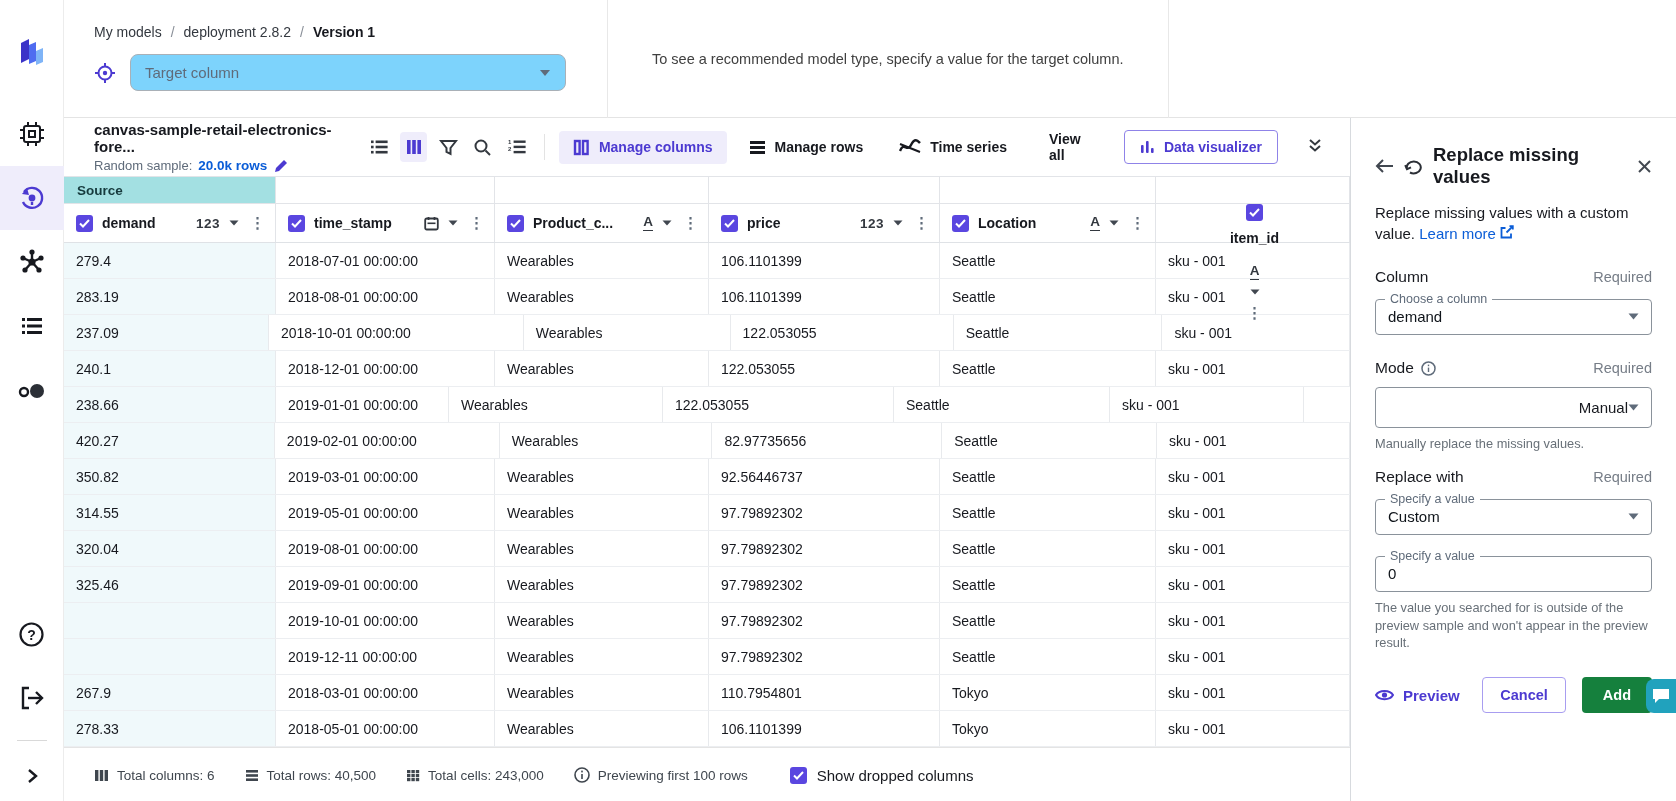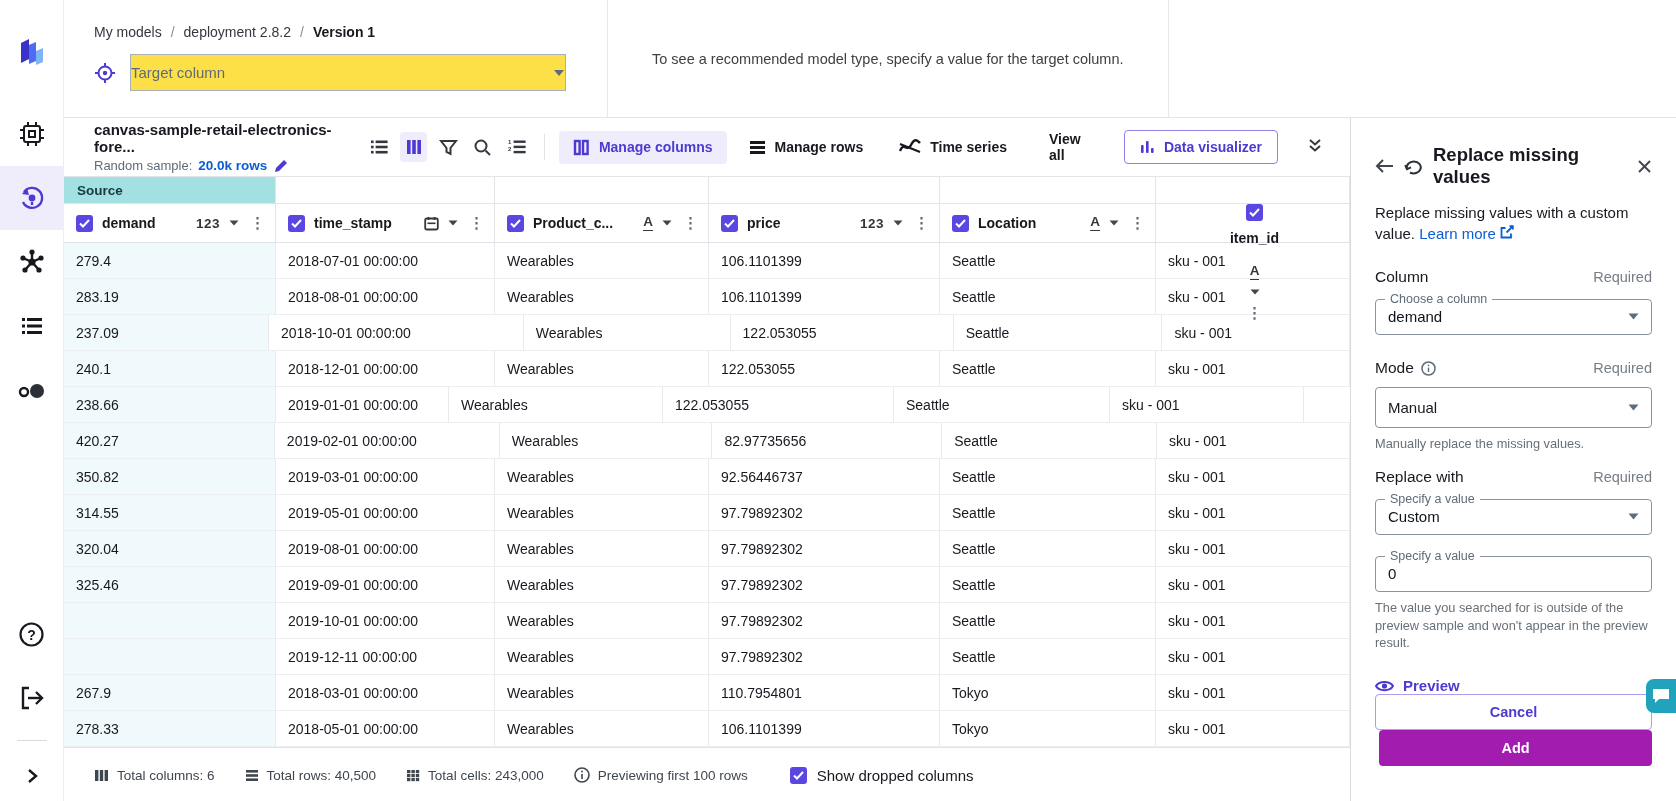--- a/index.html
+++ b/index.html
@@ -18,22 +18,22 @@
 
   
   .main { flex:1; display:flex; flex-direction:column; height:100%; min-width:0; }
   .topbar { height:118px; border-bottom:1px solid #e4e4e4; display:flex; flex:0 0 118px; }
   .topbar-left { width:543px; padding:24px 0 0 30px; }
   .breadcrumb { font-size:14px; color:#33383f; display:flex; gap:9px; align-items:center; }
   .breadcrumb .crumb { cursor:pointer; }
   .breadcrumb .sep { color:#8a8f98; }
   .breadcrumb .current { font-weight:700; color:#17191f; }
   .target-row { margin-top:14px; display:flex; align-items:center; gap:14px; }
-  .target-select { width:436px; height:37px; border:1px solid #a9b0b7; border-radius:0;
-    display:flex; align-items:center; padding:0 0; color:#5f6b7a; font-size:15px; background:#fde047; cursor:pointer; }
+  .target-select { width:436px; height:37px; border:1px solid #a9b0b7; border-radius:8px;
+    display:flex; align-items:center; padding:0 14px; color:#5f6b7a; font-size:15px; background:#7dd3fc; cursor:pointer; }
   .target-select .grow { flex:1; }
   .topbar-div { width:1px; background:#e8e8e8; height:118px; }
   .topbar-info { width:560px; display:flex; align-items:center; padding:0 10px 0 44px; }
   .topbar-info span { font-size:14.5px; color:#404040; }
   .topbar-actions { flex:1; display:flex; align-items:center; gap:22px; padding-left:30px; }
   .btn-split { display:flex; height:38px; border-radius:4px; overflow:hidden; cursor:pointer; }
   .btn-split .btn-main { background:#e7e7e7; color:#8f9296; font-weight:700; font-size:14px;
     width:188px; display:flex; align-items:center; justify-content:center; }
   .btn-split .btn-caret { background:#e7e7e7; border-left:1px solid #cfcfcf; width:29px;
     display:flex; align-items:center; justify-content:center; }
@@ -102,31 +102,31 @@
   .panel-desc { margin-top:14px; font-size:15px; line-height:1.4; color:#17191f; }
   .panel-desc .learn-more { color:#0b5dd7; cursor:pointer; }
   .sec-row { display:flex; align-items:center; margin-top:24px; }
   .sec-label { font-size:15.5px; color:#17191f; display:flex; align-items:center; gap:7px; }
   .sec-req { margin-left:auto; font-size:14.5px; color:#767d87; }
   .fieldbox { margin-top:6px; border:1px solid #8a929b; border-radius:4px; padding:2px 12px 9px 9px; cursor:pointer; }
   .fieldbox legend { font-size:12.5px; color:#5f6b7a; padding:0 5px; }
   .fieldbox .val-row { display:flex; align-items:center; padding-left:3px; }
   .fieldbox .val { font-size:15px; color:#0f141a; flex:1; }
   .selectbox { margin-top:10px; border:1px solid #8a929b; border-radius:4px; height:41px;
-    display:flex; align-items:center; padding:0 12px; cursor:pointer; }
+    display:flex; align-items:center; padding:0 12px; cursor:pointer;text-align:right; }
   .selectbox .val { font-size:15px; flex:1; }
   .helper { margin-top:7px; font-size:12.8px; color:#687078; line-height:1.35; }
-  .panel-footer { display:flex; margin-top:26px;flex-direction:column; }
+  .panel-footer { display:flex; align-items:center; margin-top:26px; }
   .preview-link { display:flex; align-items:center; gap:9px; color:#4c3ad1; font-weight:700;
     font-size:15px; cursor:pointer; }
   .panel-footer .grow { flex:1; }
   .btn-cancel { border:1px solid #a89df0; color:#4c3ad1; background:#fff; font-weight:700;
     font-size:14.5px; border-radius:4px; padding:9px 17px; cursor:pointer; }
-  .btn-add { background:#a21caf; color:#fff; font-weight:700; font-size:14.5px; border:none;
-    border-radius:4px; padding:10px 21px; margin-left:4px; cursor:pointer; }
+  .btn-add { background:#15803d; color:#fff; font-weight:700; font-size:14.5px; border:none;
+    border-radius:4px; padding:10px 21px; margin-left:16px; cursor:pointer; }
 
   .chat-fab { position:fixed; right:0; bottom:88px; width:30px; height:34px; background:#21a2bd;
     border-radius:8px 0 0 8px; display:flex; align-items:center; padding-left:6px; cursor:pointer; }
 
   .caret-svg { flex:0 0 auto; }
 </style>
 </head>
 <body>
 
 <div class="app">

